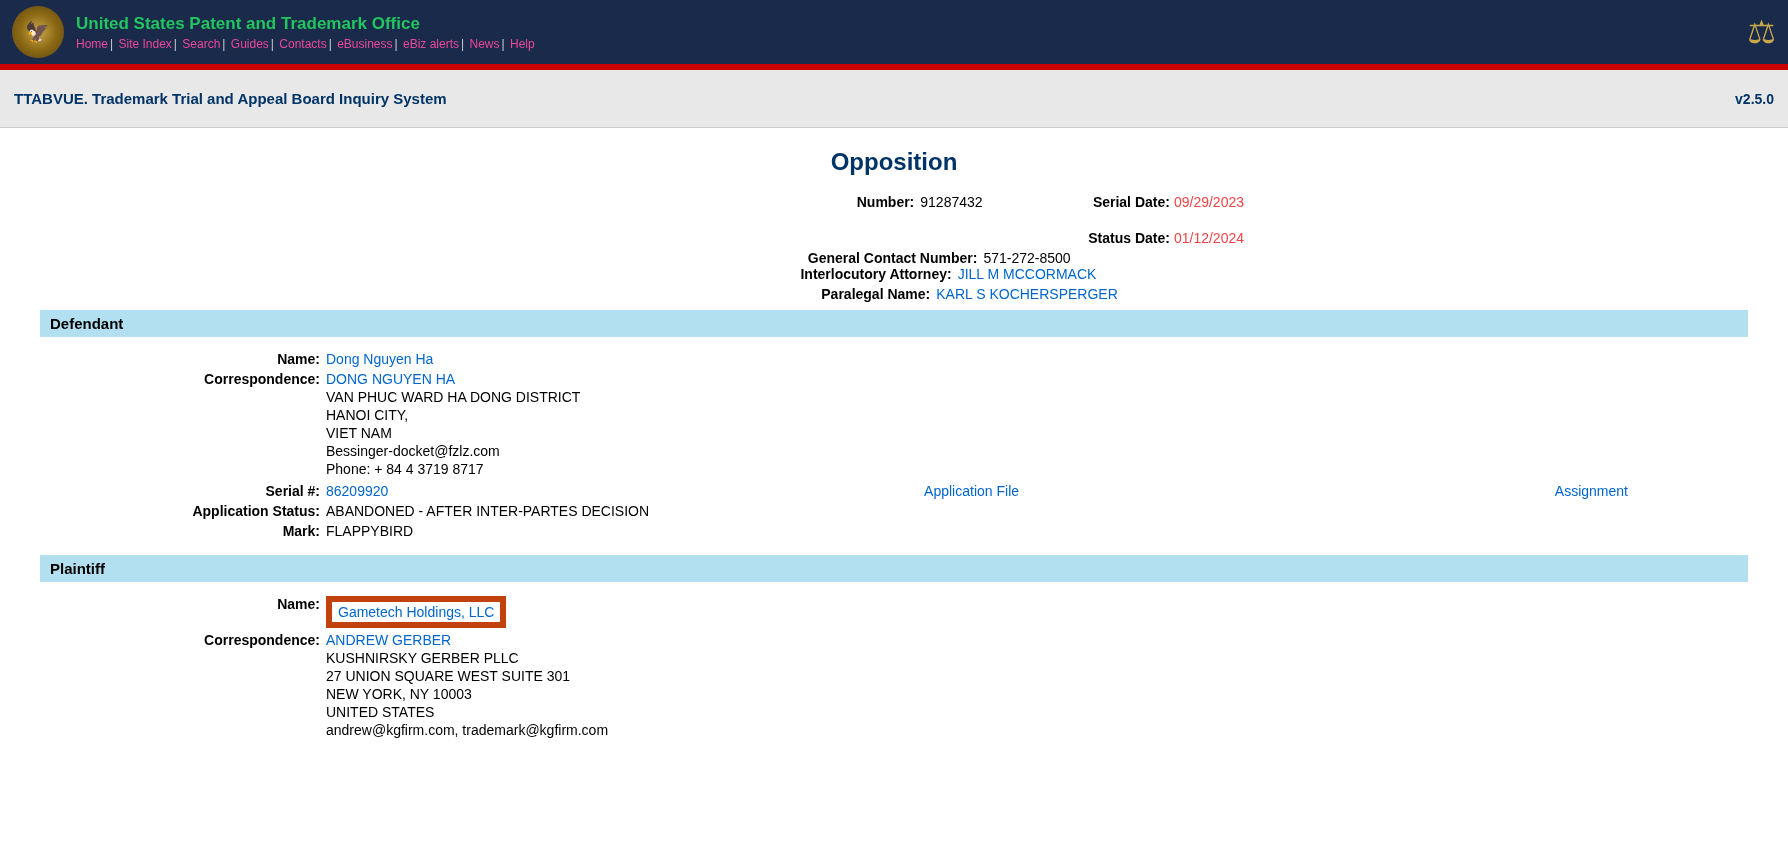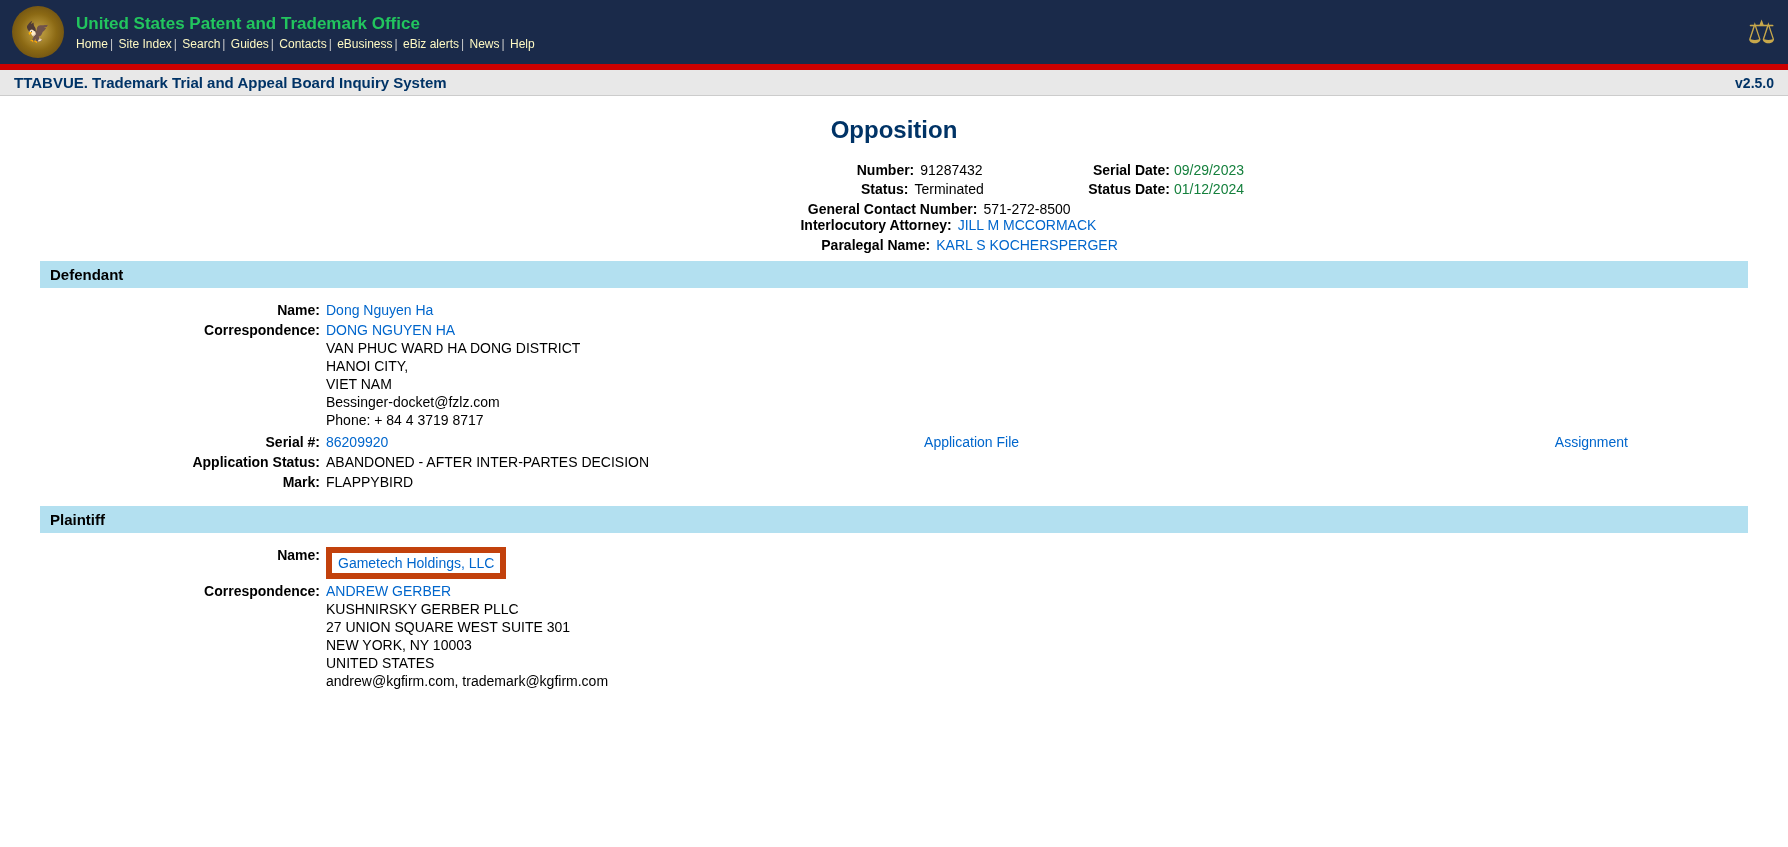--- a/index.html
+++ b/index.html
@@ -29,42 +29,42 @@
       color: #22c55e;
       font-size: 17px;
       font-weight: bold;
     }
     .header-nav {
       color: #ccc;
       font-size: 12px;
       margin-top: 3px;
     }
     .header-nav a {
-      color: #fef9c3;
+      color: #ec4899;
       text-decoration: none;
       text-align: center;
     }
     .header-nav span { margin: 0 2px; }
     .header-right {
       margin-left: auto;
       display: flex;
       align-items: center;
     }
     .scales-icon {
       font-size: 32px;
       color: #c8a84b;
     }
 
     
     .red-bar { height: 6px; background: #cc0000; }
 
     
     .app-title-bar {
       background: #e8e8e8;
-      padding: 4px 14px;
+      padding: 20px 14px;
       display: flex;
       justify-content: space-between;
       align-items: center;
       border-bottom: 1px solid #ccc;
     }
     .app-title-text {
       font-size: 15px;
       font-weight: bold;
       color: #003366;
     }
@@ -86,21 +86,21 @@
       font-size: 24px;
       font-weight: bold;
       color: #003366;
       margin-bottom: 18px;
     }
     .info-label {
       font-weight: bold;
       color: #000;
       margin-right: 4px;
     }
-    .info-value { color: #15803d; }
+    .info-value { color: #ef4444; }
     .info-link {
       color: #0066cc;
       text-decoration: none;
     }
 
     
     .section-header {
       background: #b3e0f0;
       padding: 5px 10px;
       font-weight: bold;
@@ -181,36 +181,32 @@
   <div class="app-title-text">TTABVUE. Trademark Trial and Appeal Board Inquiry System</div>
   <div class="app-version">v2.5.0</div>
 </div>
 
 <div class="main-content">
 
   <div class="page-heading">Opposition</div>
 
   <div class="center-table">
 
-    <div style="display:flex; justify-content:space-between; margin-bottom:3px;">
+    <div style="display:flex; justify-content:space-between; margin-bottom:20px;">
       <div style="display:flex; flex:1; justify-content:center;">
         <span class="center-label">Number:</span>
         <span class="center-value">91287432</span>
       </div>
       <div style="display:flex; margin-left:auto;">
         <span class="info-label">Serial Date:</span>
         <span class="info-value">09/29/2023</span>
       </div>
     </div>
 
     <div style="display:flex; justify-content:space-between; margin-bottom:4px;">
-      <div style="display:flex; flex:1; justify-content:center;">
-        <span class="center-label">Status:</span>
-        <span class="center-value">Terminated</span>
-      </div>
       <div style="display:flex; margin-left:auto;">
         <span class="info-label">Status Date:</span>
         <span class="info-value">01/12/2024</span>
       </div>
     </div>
 
     <div style="display:flex; justify-content:center; ">
       <span class="center-label">General Contact Number:</span>
       <span class="center-value">571-272-8500</span>
     </div>

